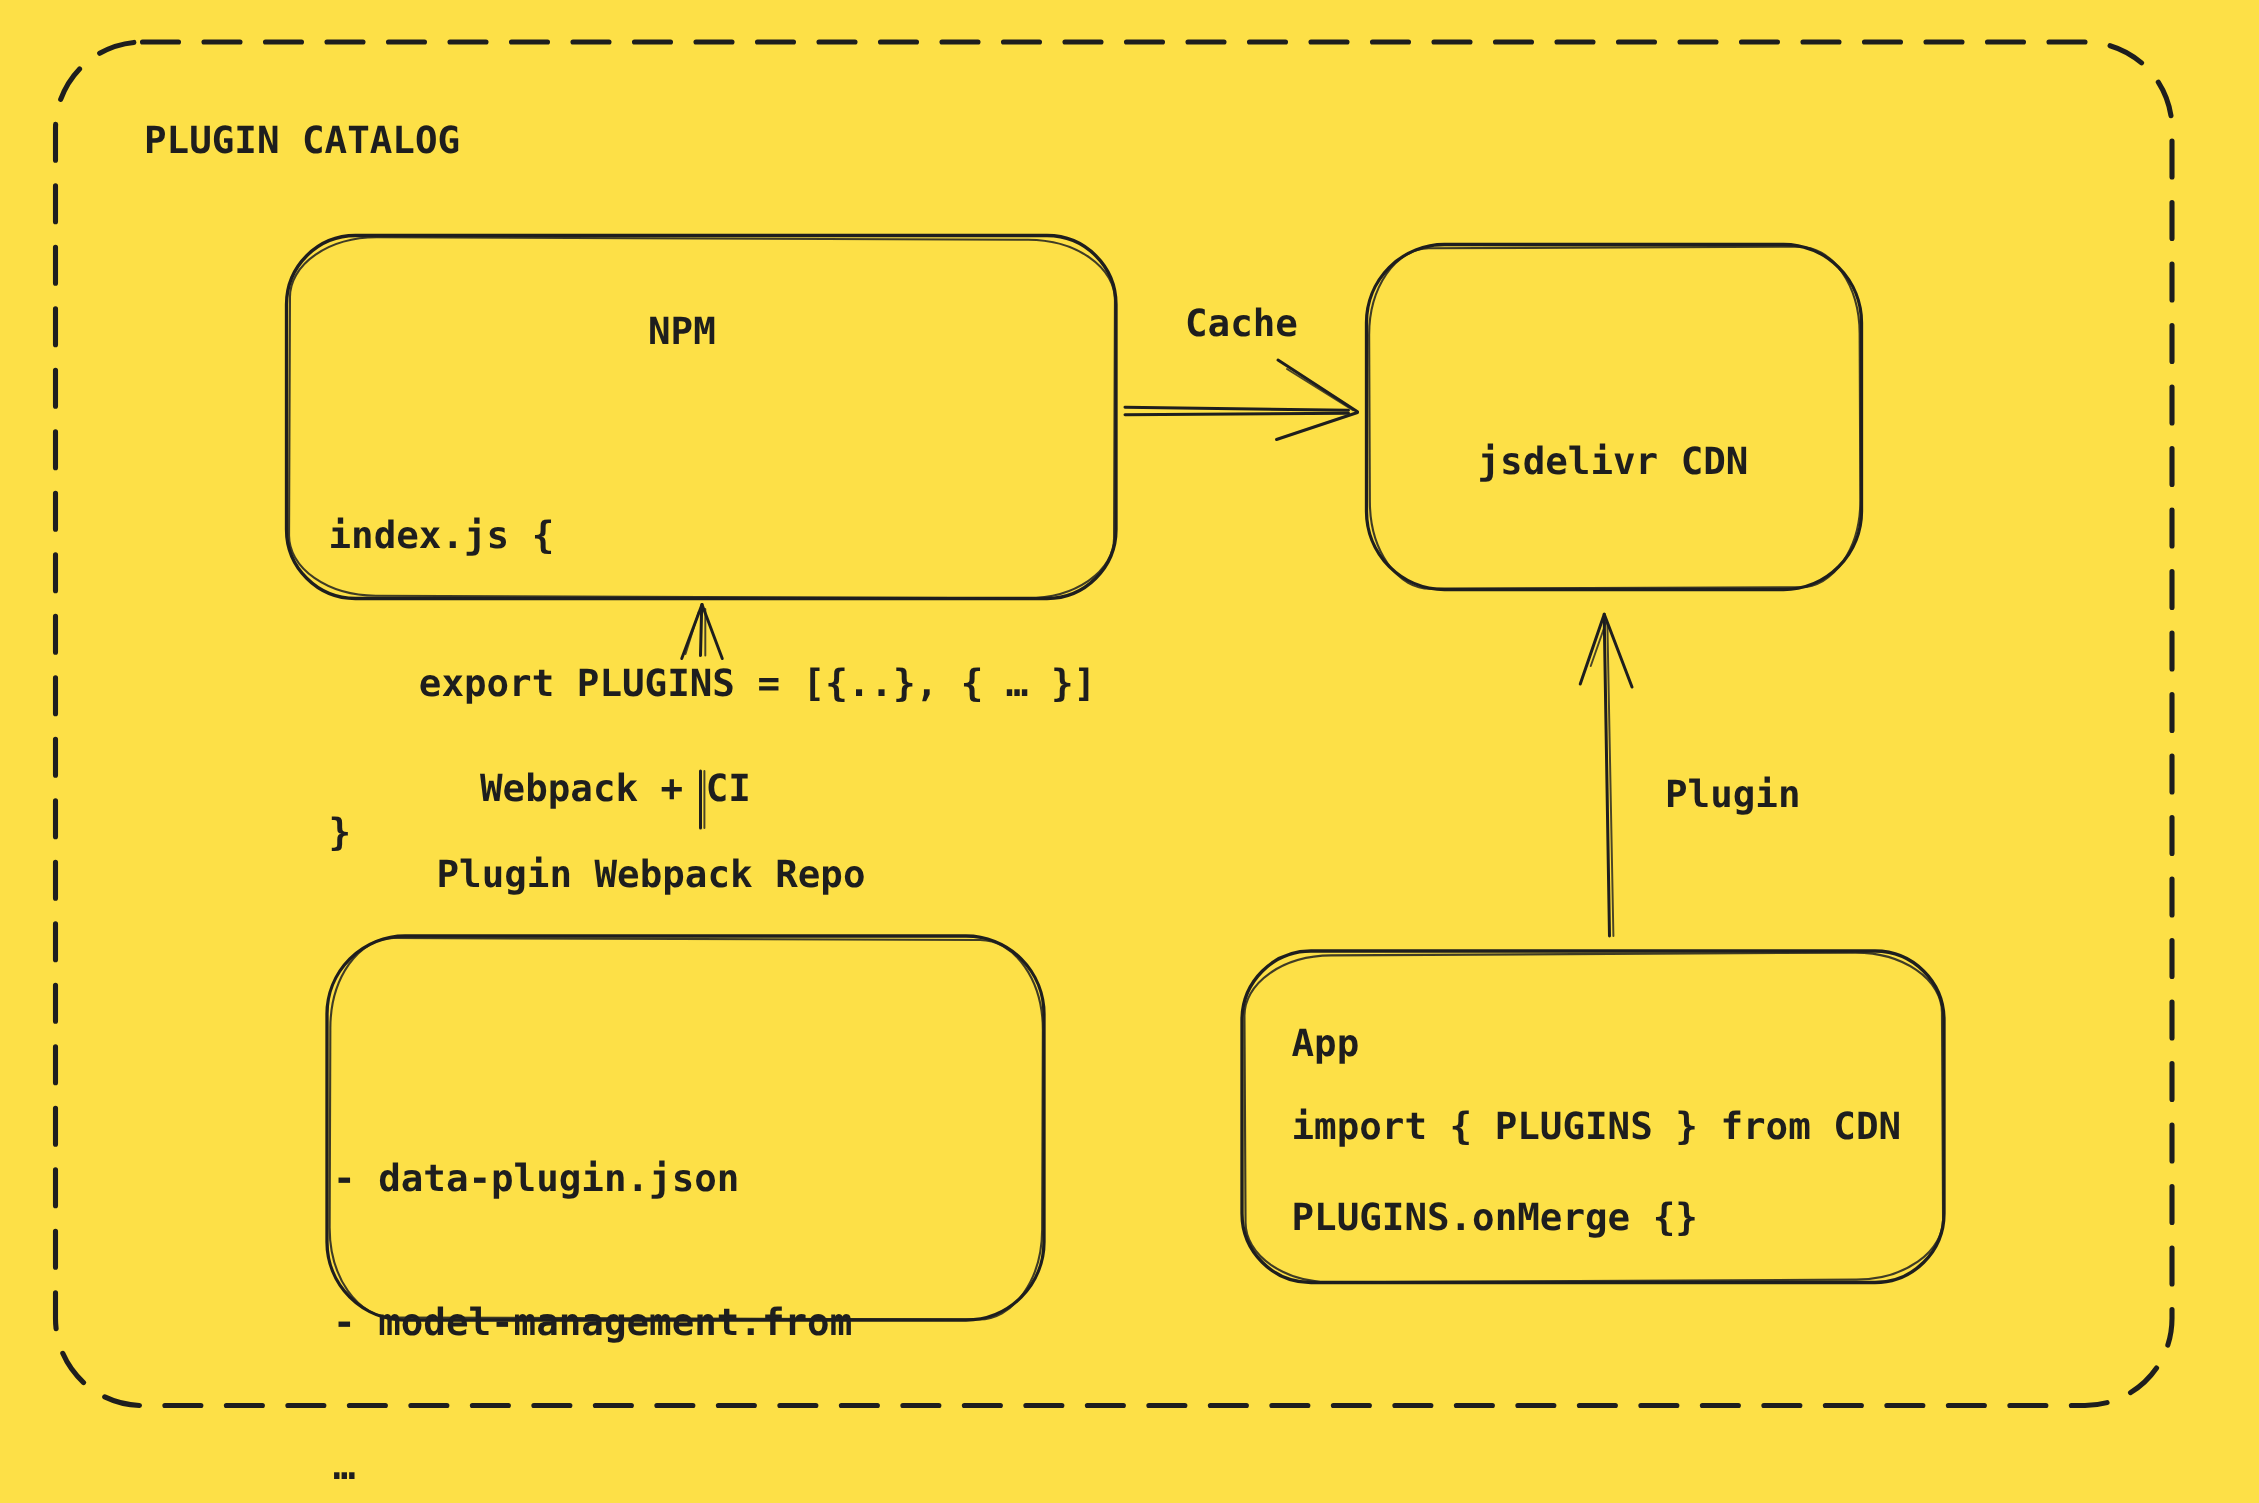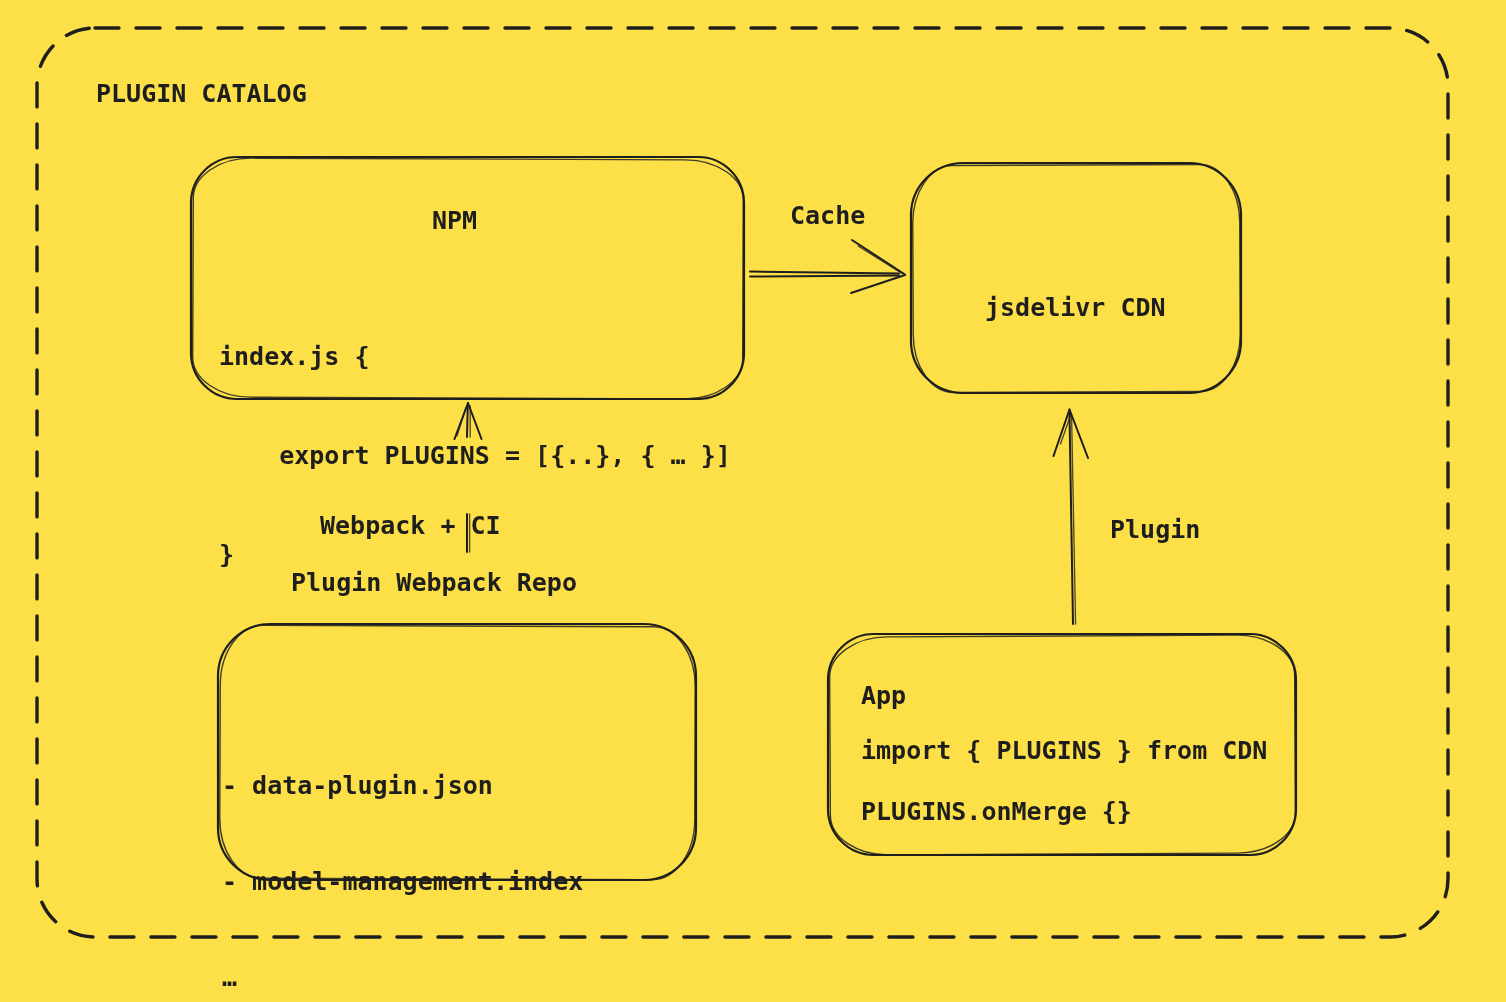--- a/index.html
+++ b/index.html
@@ -104,21 +104,21 @@
 
   <div class="txt" style="left:985px; top:262px;margin-top:33px;">jsdelivr CDN</div>
 
   <div class="txt codeblock center" style="left:320px; top:443px; width:300px;">
     <div>Webpack + CI</div>
   </div>
 
   <div class="txt" style="left:291px; top:570px;">Plugin Webpack Repo</div>
   <div class="txt fileblock" style="left:222px; top:706px;">
     <div>- data-plugin.json</div>
-    <div>- model-management.index</div>
+    <div>- model-management.from</div>
     <div>…</div>
   </div>
 
   <div class="txt" style="left:1110px; top:517px;">Plugin</div>
 
   <div class="txt" style="left:861px; top:683px;">App</div>
   <div class="txt" style="left:861px; top:738px;">import { PLUGINS } from CDN</div>
   <div class="txt" style="left:861px; top:799px;">PLUGINS.onMerge {}</div>
 
 </div>

